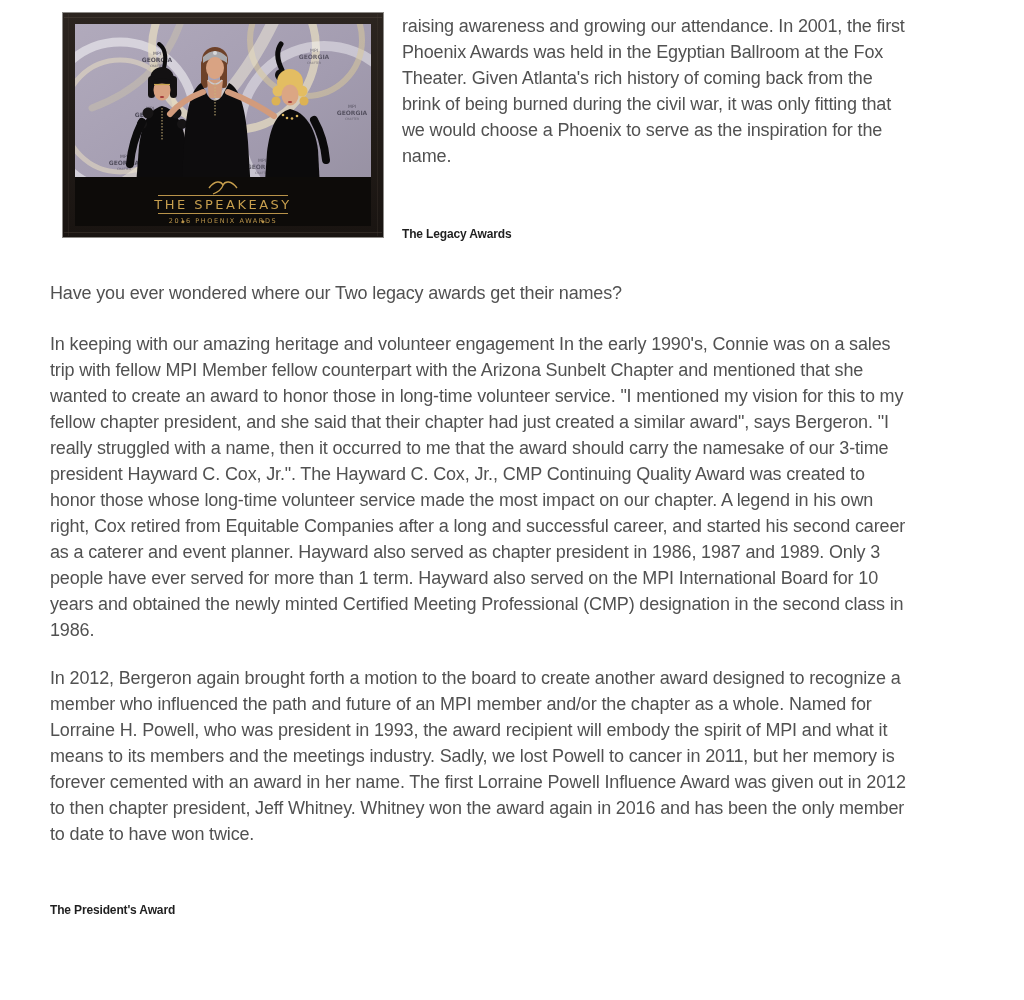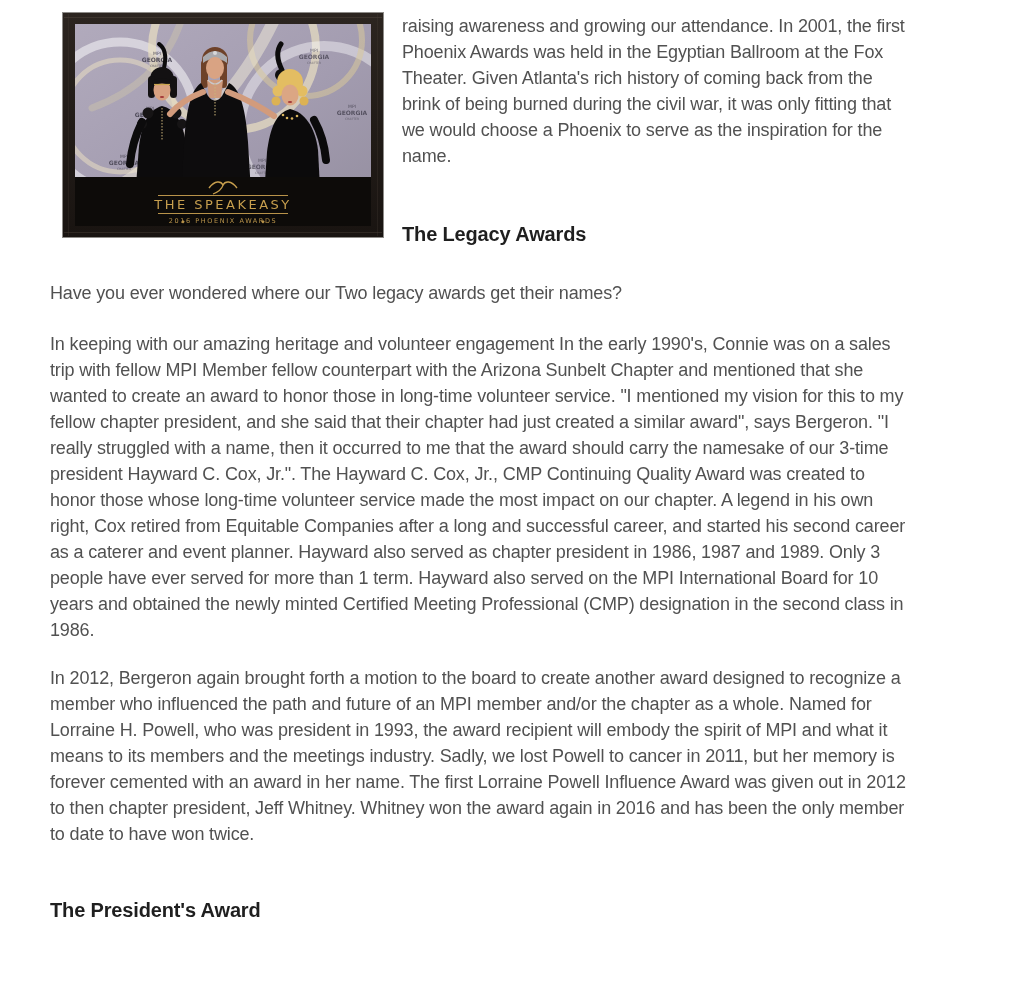--- a/index.html
+++ b/index.html
@@ -36,21 +36,21 @@
   p, h2, h3 {
     margin: 0;
     font-size: 18px;
     line-height: 26px;
     letter-spacing: -0.15px;
   }
   .intro-para { color: #515151; }
   .heading {
     font-weight: bold;
     color: #1f1f1f;
-    font-size: 20px;
+    font-size: 12px;
   }
   .legacy-heading { margin-top: 52px; }
   .question { margin-top: 33px; }
   .award-block-hayward { margin-top: 25px; }
   .award-block-lorraine { margin-top: 22px; }
   .president-heading { margin-top: 50px; }
 </style>
 </head>
 <body>
 

